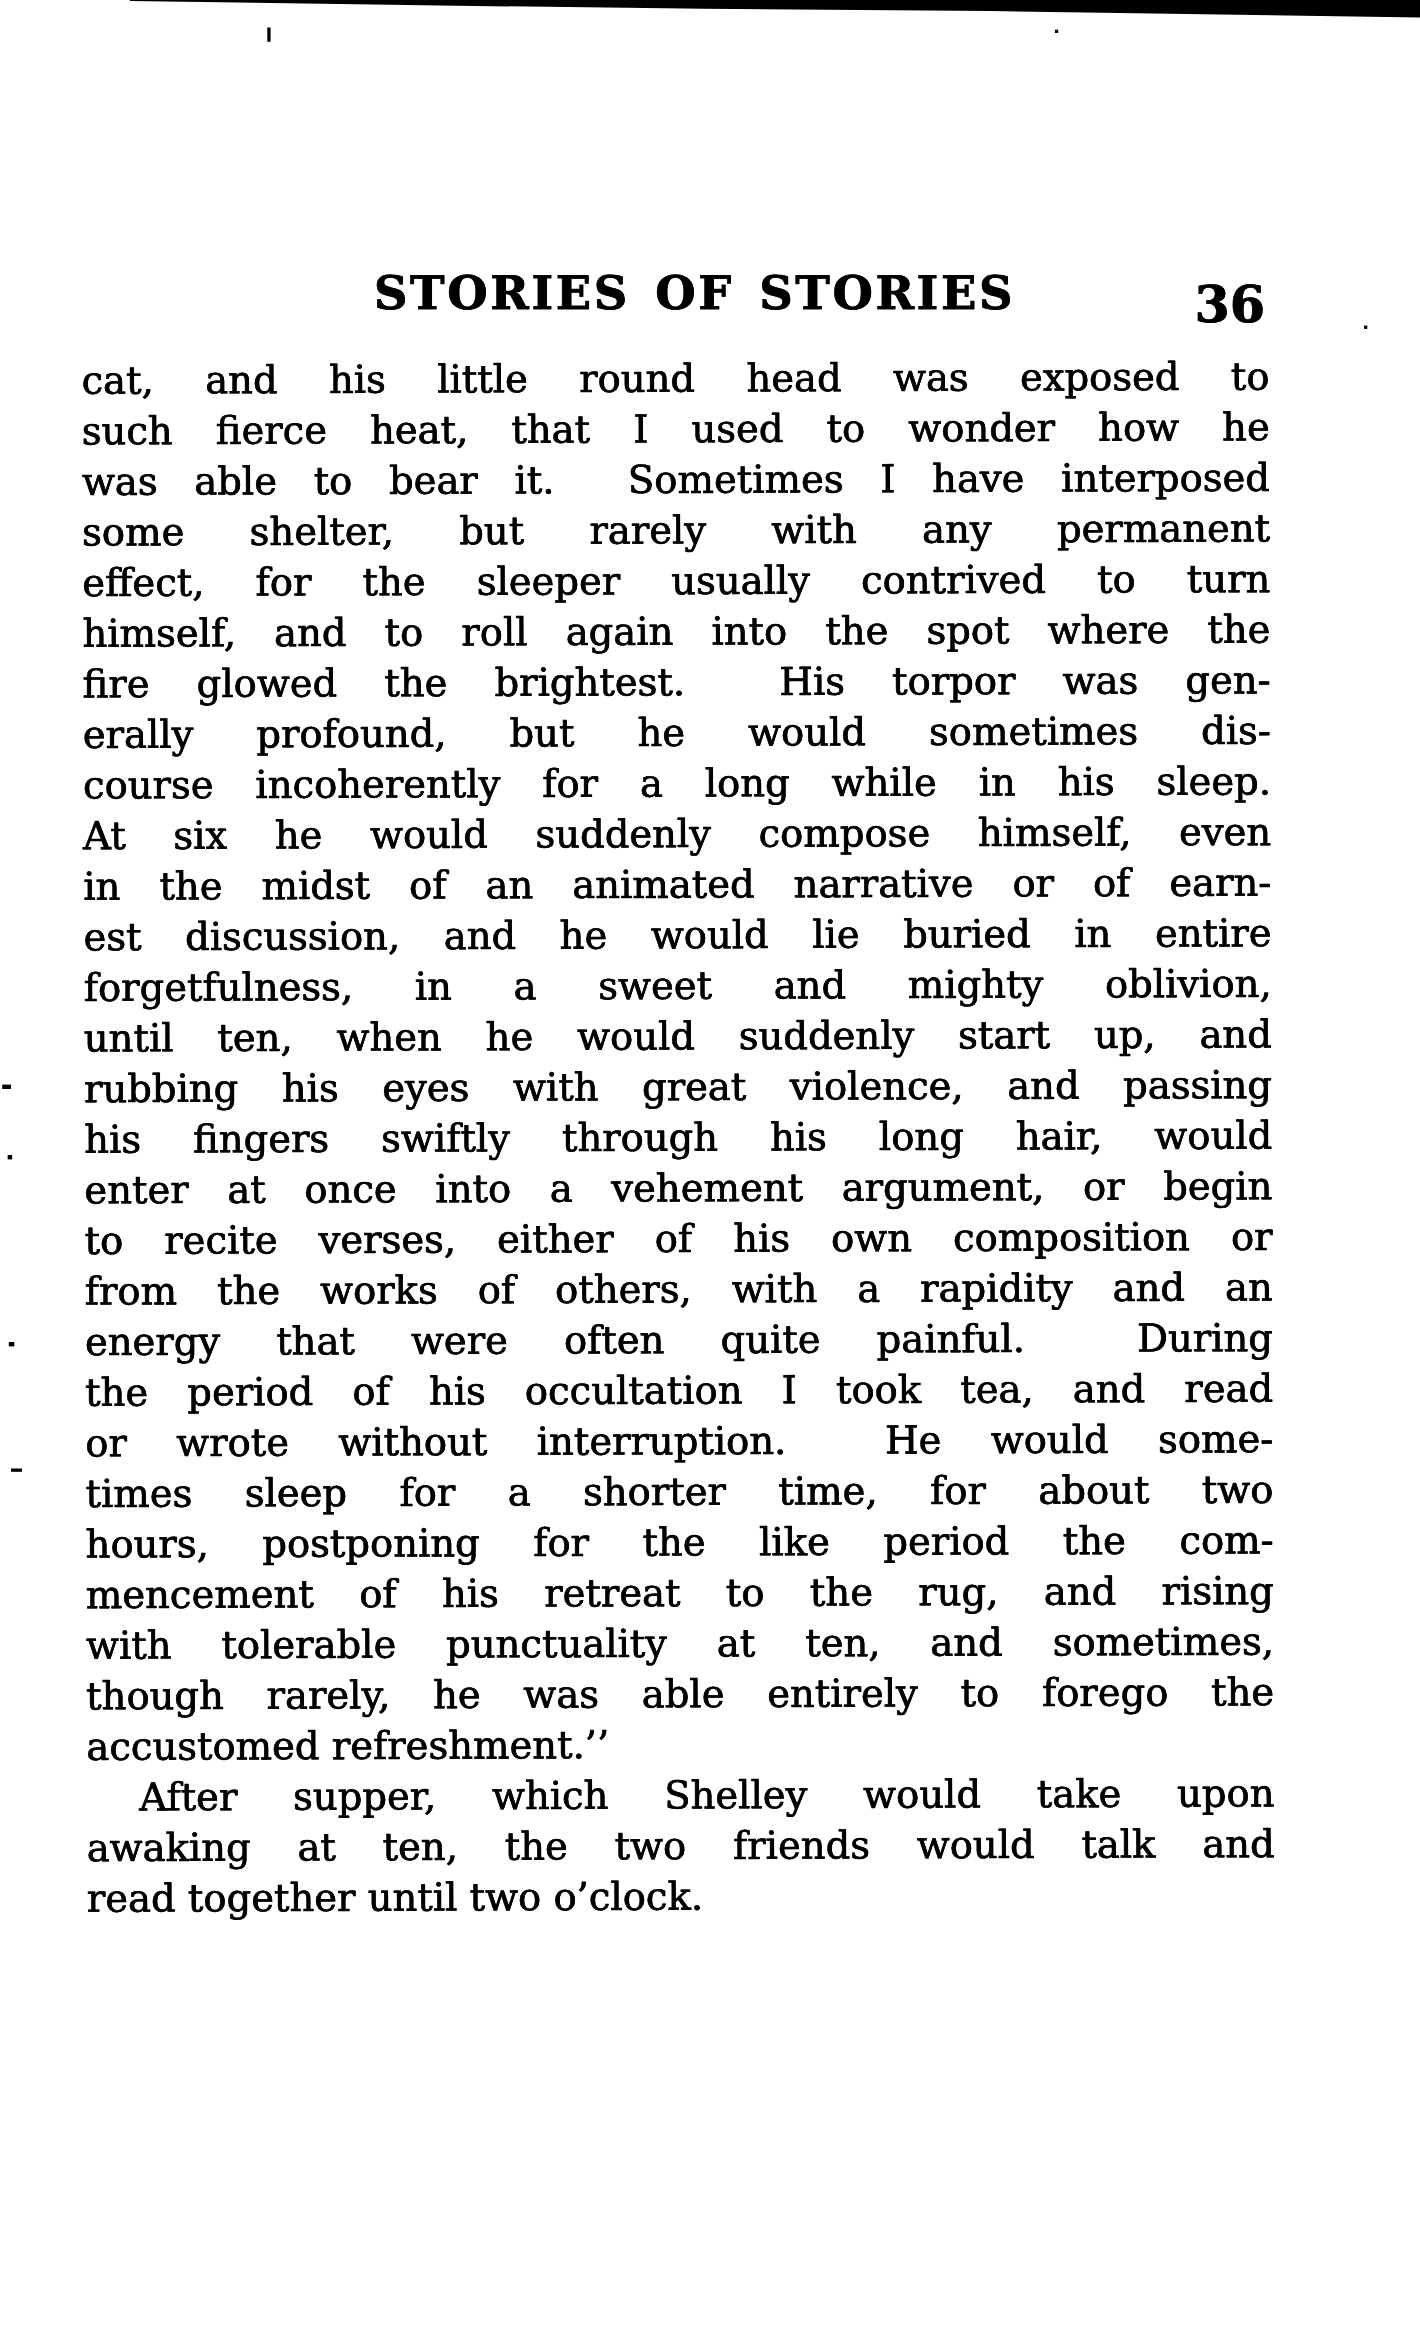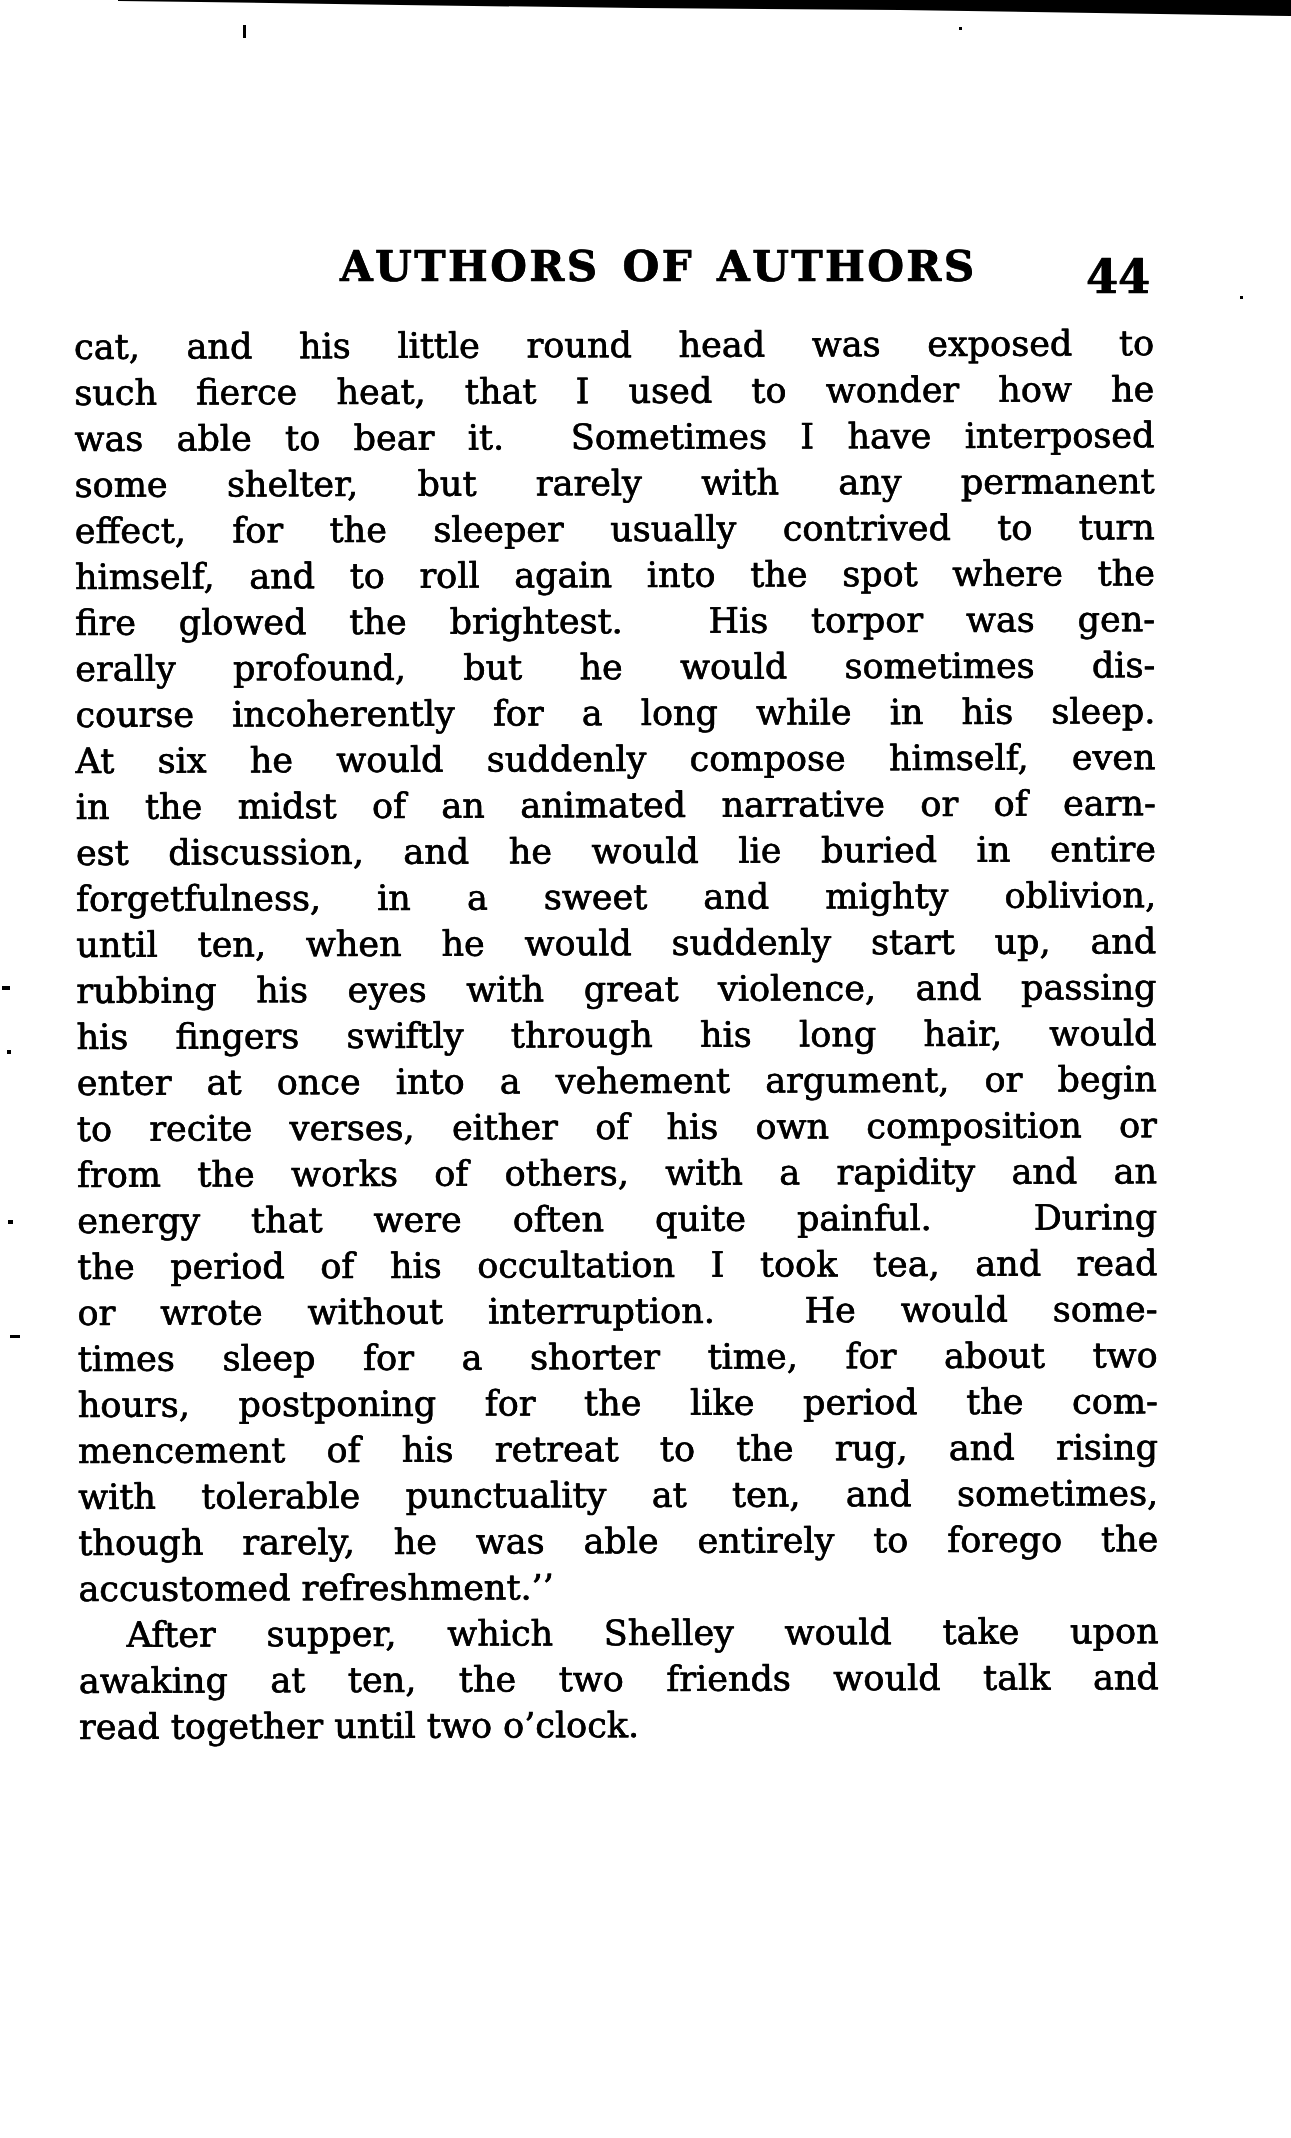--- a/index.html
+++ b/index.html
@@ -87,22 +87,22 @@
 </head>
 <body>
 
 <div class="page">
 
   <svg class="top-bar" viewBox="0 0 1291 22" xmlns="http://www.w3.org/2000/svg" preserveAspectRatio="none">
     <polygon points="118,0 1291,0 1291,16 900,10 640,8 400,5 200,2 118,1" fill="#000000"></polygon>
   </svg>
 
   <div class="running-header">
-    <div class="header-title">AUTHORS OF AUTHORS</div>
-    <div class="page-number">44</div>
+    <div class="header-title">STORIES OF STORIES</div>
+    <div class="page-number">36</div>
   </div>
 
   <div class="body-text">
       <div class="line">cat, and his little round head was exposed to</div>
       <div class="line">such fierce heat, that I used to wonder how he</div>
       <div class="line">was able to bear it.  Sometimes I have interposed</div>
       <div class="line">some shelter, but rarely with any permanent</div>
       <div class="line">effect, for the sleeper usually contrived to turn</div>
       <div class="line">himself, and to roll again into the spot where the</div>
       <div class="line">fire glowed the brightest.  His torpor was gen-</div>

